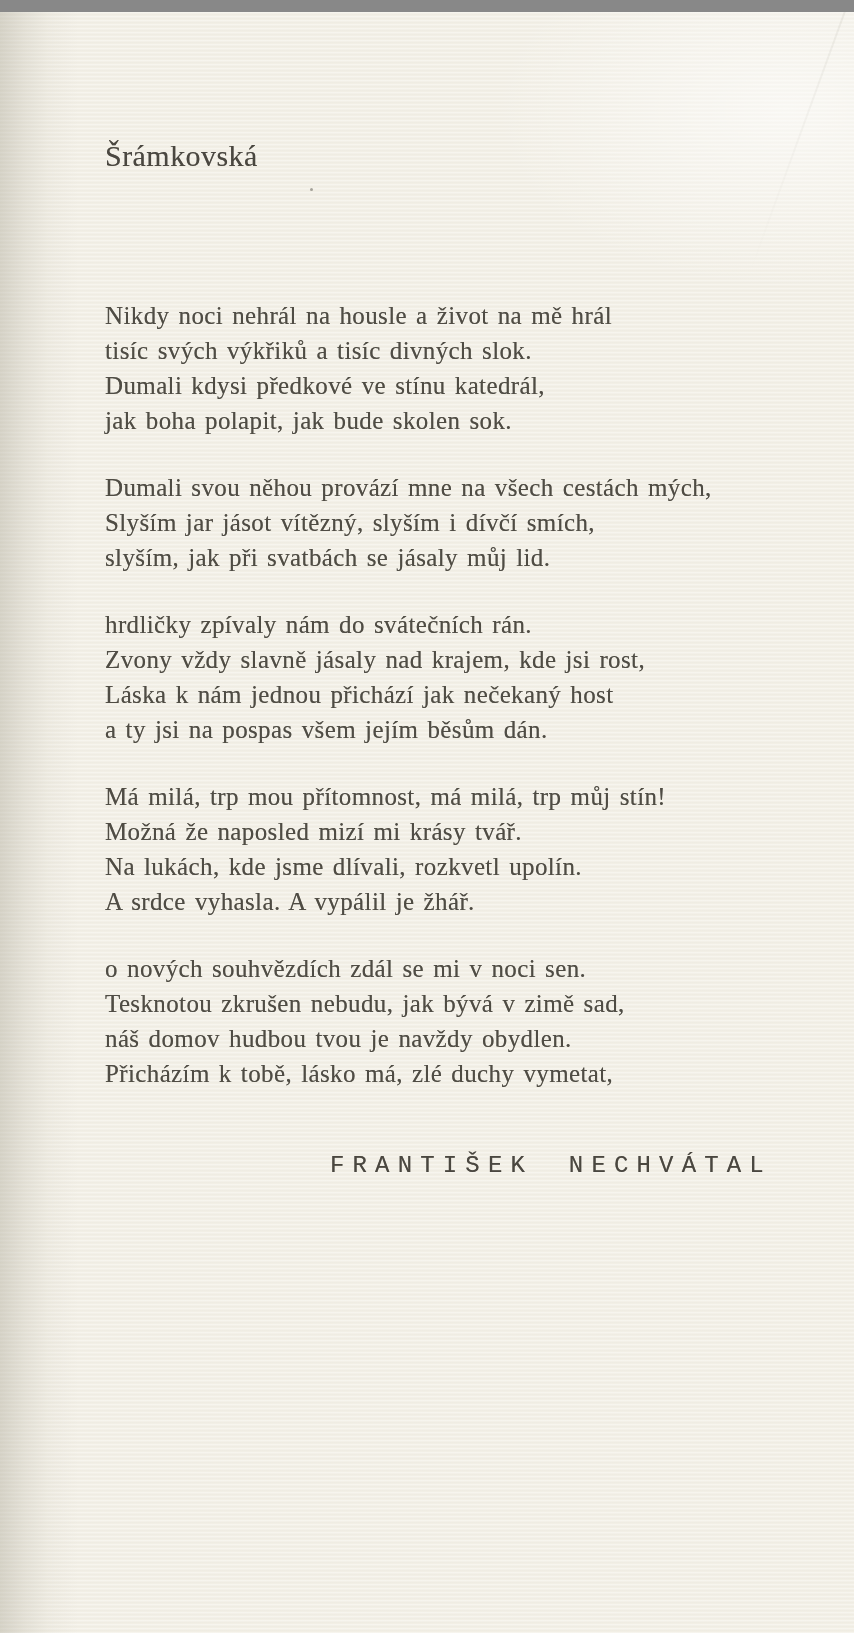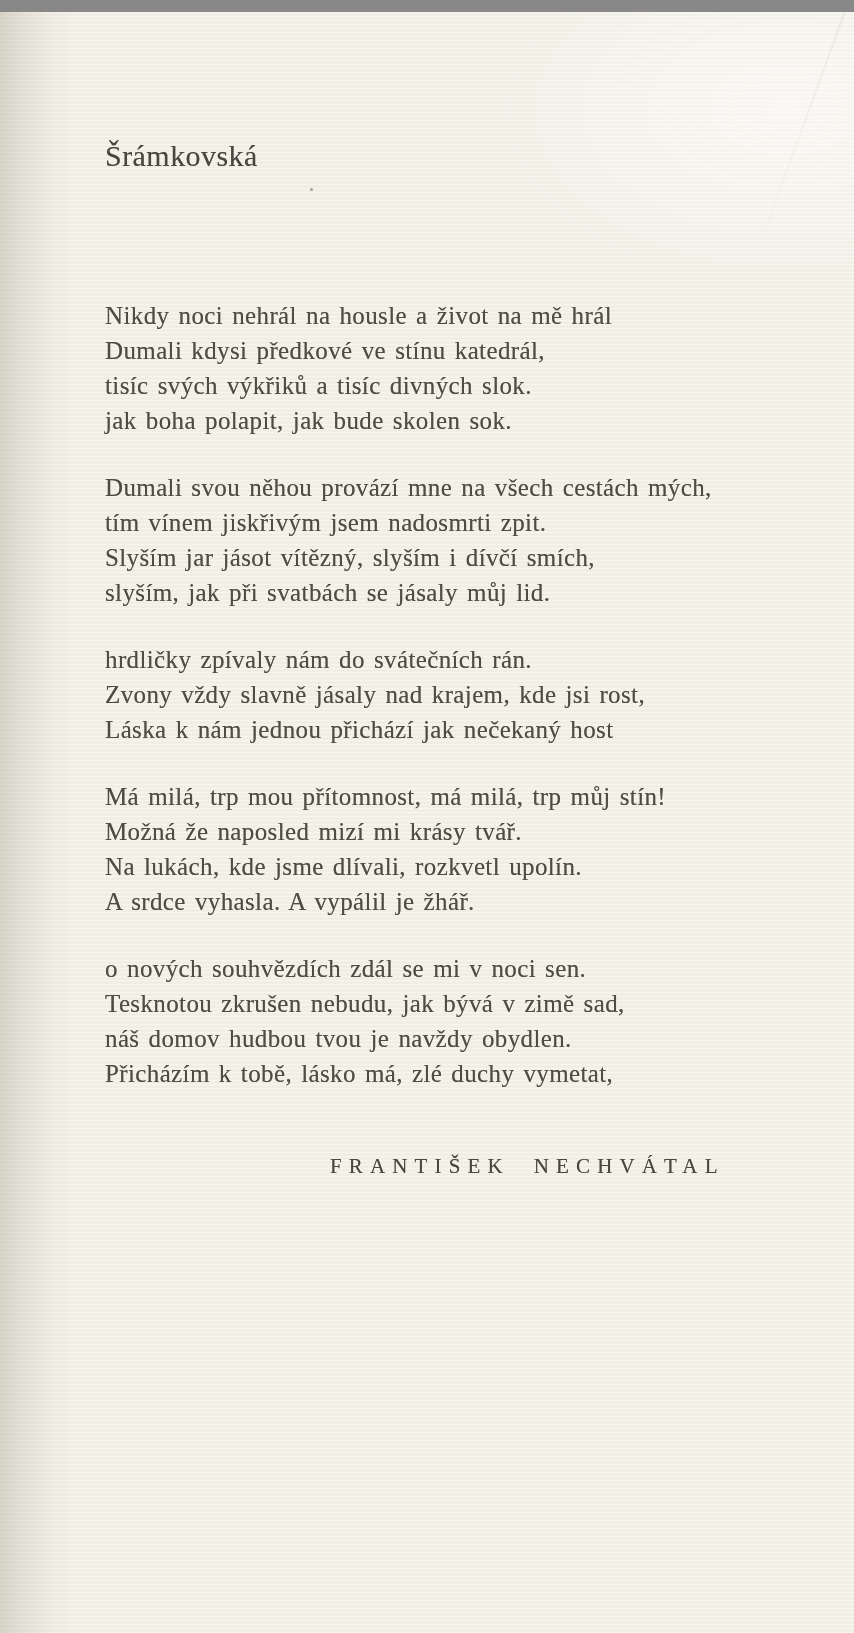--- a/index.html
+++ b/index.html
@@ -65,59 +65,60 @@
   .stanza p {
     margin: 0;
     font-size: 25px;
     line-height: 35px;
     letter-spacing: 0.015em;
     word-spacing: 0.10em;
     text-shadow: 0 0 0.6px rgba(79,76,68,0.55);
   }
   .author {
     margin: 62px 0 0 225px;
-    font-size: 21px;
+    font-size: 24px;
     line-height: 26px;
     letter-spacing: 0.34em;
     word-spacing: 0.55em;
     color: #4a4740;
     text-shadow: 0 0 0.6px rgba(74,71,64,0.55);
     white-space: nowrap;
+    font-family: Liberation Mono, monospace;
   }
 </style>
 </head>
 <body>
 
 <div class="page">
   <div class="crease"></div>
   <div class="speck"></div>
 
   <div class="content">
     <h1 class="title">Šrámkovská</h1>
 
     <div class="poem">
 
       <div class="stanza">
         <p>Nikdy noci nehrál na housle a život na mě hrál</p>
+        <p>tisíc svých výkřiků a tisíc divných slok.</p>
         <p>Dumali kdysi předkové ve stínu katedrál,</p>
-        <p>tisíc svých výkřiků a tisíc divných slok.</p>
         <p>jak boha polapit, jak bude skolen sok.</p>
       </div>
 
       <div class="stanza">
         <p>Dumali svou něhou provází mne na všech cestách mých,</p>
-        <p>tím vínem jiskřivým jsem nadosmrti zpit.</p>
         <p>Slyším jar jásot vítězný, slyším i dívčí smích,</p>
         <p>slyším, jak při svatbách se jásaly můj lid.</p>
       </div>
 
       <div class="stanza">
         <p>hrdličky zpívaly nám do svátečních rán.</p>
         <p>Zvony vždy slavně jásaly nad krajem, kde jsi rost,</p>
         <p>Láska k nám jednou přichází jak nečekaný host</p>
+        <p>a ty jsi na pospas všem jejím běsům dán.</p>
       </div>
 
       <div class="stanza">
         <p>Má milá, trp mou přítomnost, má milá, trp můj stín!</p>
         <p>Možná že naposled mizí mi krásy tvář.</p>
         <p>Na lukách, kde jsme dlívali, rozkvetl upolín.</p>
         <p>A srdce vyhasla. A vypálil je žhář.</p>
       </div>
 
       <div class="stanza">

